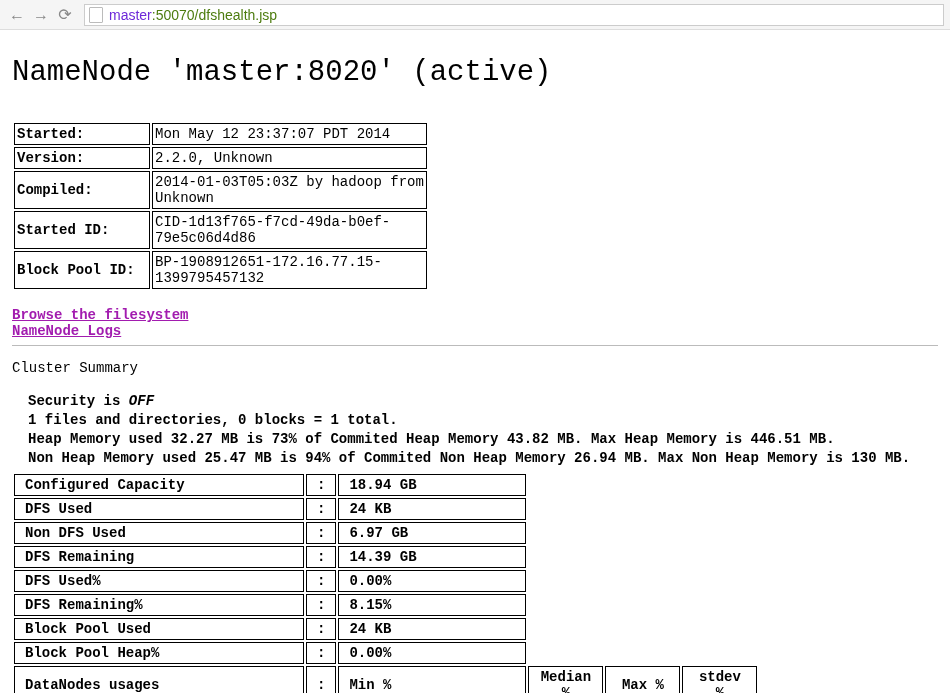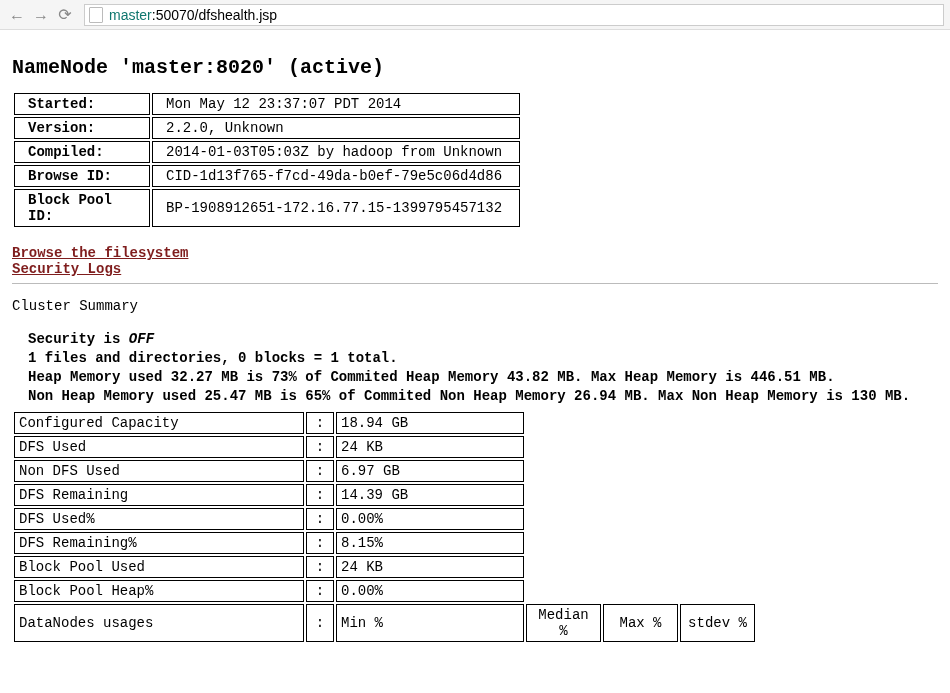--- a/index.html
+++ b/index.html
@@ -46,55 +46,55 @@
   }
   .url-box .file-icon {
     width: 14px;
     height: 16px;
     border: 1px solid #bbb;
     border-radius: 1px;
     margin-right: 6px;
   }
   .url-box .host {
     font-weight: normal;
-    color: #0f766e;
+    color: #6d28d9;
   }
   .url-box .path {
-    color: #000000;
+    color: #4d7c0f;
   }
   .content {
     padding: 12px;
   }
   h1.title {
     font-family: "Courier New", monospace;
-    font-weight: bold;
-    font-size: 20px;
-    margin: 14px 0 12px 0;
+    font-weight: normal;
+    font-size: 29px;
+    margin: 14px 0 32px 0;
   }
   table.info {
     border-collapse: separate;
     border-spacing: 2px;
   }
   table.info td {
     border: 1px solid #000;
-    padding: 2px 13px;
+    padding: 2px 2px;
   }
   table.info td.label {
     font-weight: bold;
     width: 136px;
   }
   table.info td.value {
-    width: 368px;
+    width: 275px;
     margin-left: 28px;
   }
   .links {
     margin: 16px 0 6px 0;
   }
   .links a {
-    color: #7f1d1d;
+    color: #a21caf;
     text-decoration: underline;
     font-weight: bold;
     display: inline-block;
   }
   hr {
     border: none;
     border-top: 1px solid #bbb;
     margin: 4px 0 14px 0;
   }
   h2.section {
@@ -111,22 +111,23 @@
   .off {
     font-style: italic;
   }
   table.summary {
     border-collapse: separate;
     border-spacing: 2px;
     margin-top: 4px;
   }
   table.summary td {
     border: 1px solid #000;
-    padding: 2px 4px;
+    padding: 2px 10px;
     height: 20px;
+    font-weight: bold;
   }
   table.summary td.k {
     width: 290px;
   }
   table.summary td.colon {
     width: 28px;
     text-align: center;
   }
   table.summary td.v {
     width: 188px;
@@ -163,44 +164,44 @@
     </tr>
     <tr>
       <td class="label">Version:</td>
       <td class="value">2.2.0, Unknown</td>
     </tr>
     <tr>
       <td class="label">Compiled:</td>
       <td class="value">2014-01-03T05:03Z by hadoop from Unknown</td>
     </tr>
     <tr>
-      <td class="label">Browse ID:</td>
+      <td class="label">Started ID:</td>
       <td class="value">CID-1d13f765-f7cd-49da-b0ef-79e5c06d4d86</td>
     </tr>
     <tr>
       <td class="label">Block Pool ID:</td>
       <td class="value">BP-1908912651-172.16.77.15-1399795457132</td>
     </tr>
   </tbody>
     </table>
 
   <div class="links">
     <a href="#">Browse the filesystem</a><br>
-    <a href="#">Security Logs</a>
+    <a href="#">NameNode Logs</a>
   </div>
 
   <hr>
 
   <h2 class="section">Cluster Summary</h2>
 
   <div class="summary-text">
     <span>Security is </span><span class="off">OFF</span><br>
     <span>1 files and directories, 0 blocks = 1 total.</span><br>
     <span>Heap Memory used 32.27 MB is 73% of Commited Heap Memory 43.82 MB. Max Heap Memory is 446.51 MB.</span><br>
-    <span>Non Heap Memory used 25.47 MB is 65% of Commited Non Heap Memory 26.94 MB. Max Non Heap Memory is 130 MB.</span>
+    <span>Non Heap Memory used 25.47 MB is 94% of Commited Non Heap Memory 26.94 MB. Max Non Heap Memory is 130 MB.</span>
   </div>
 
   <table class="summary">
     <tbody>
         <tr>
       <td class="k">Configured Capacity</td>
       <td class="colon">:</td>
       <td class="v">18.94 GB</td>
     </tr>
     <tr>

